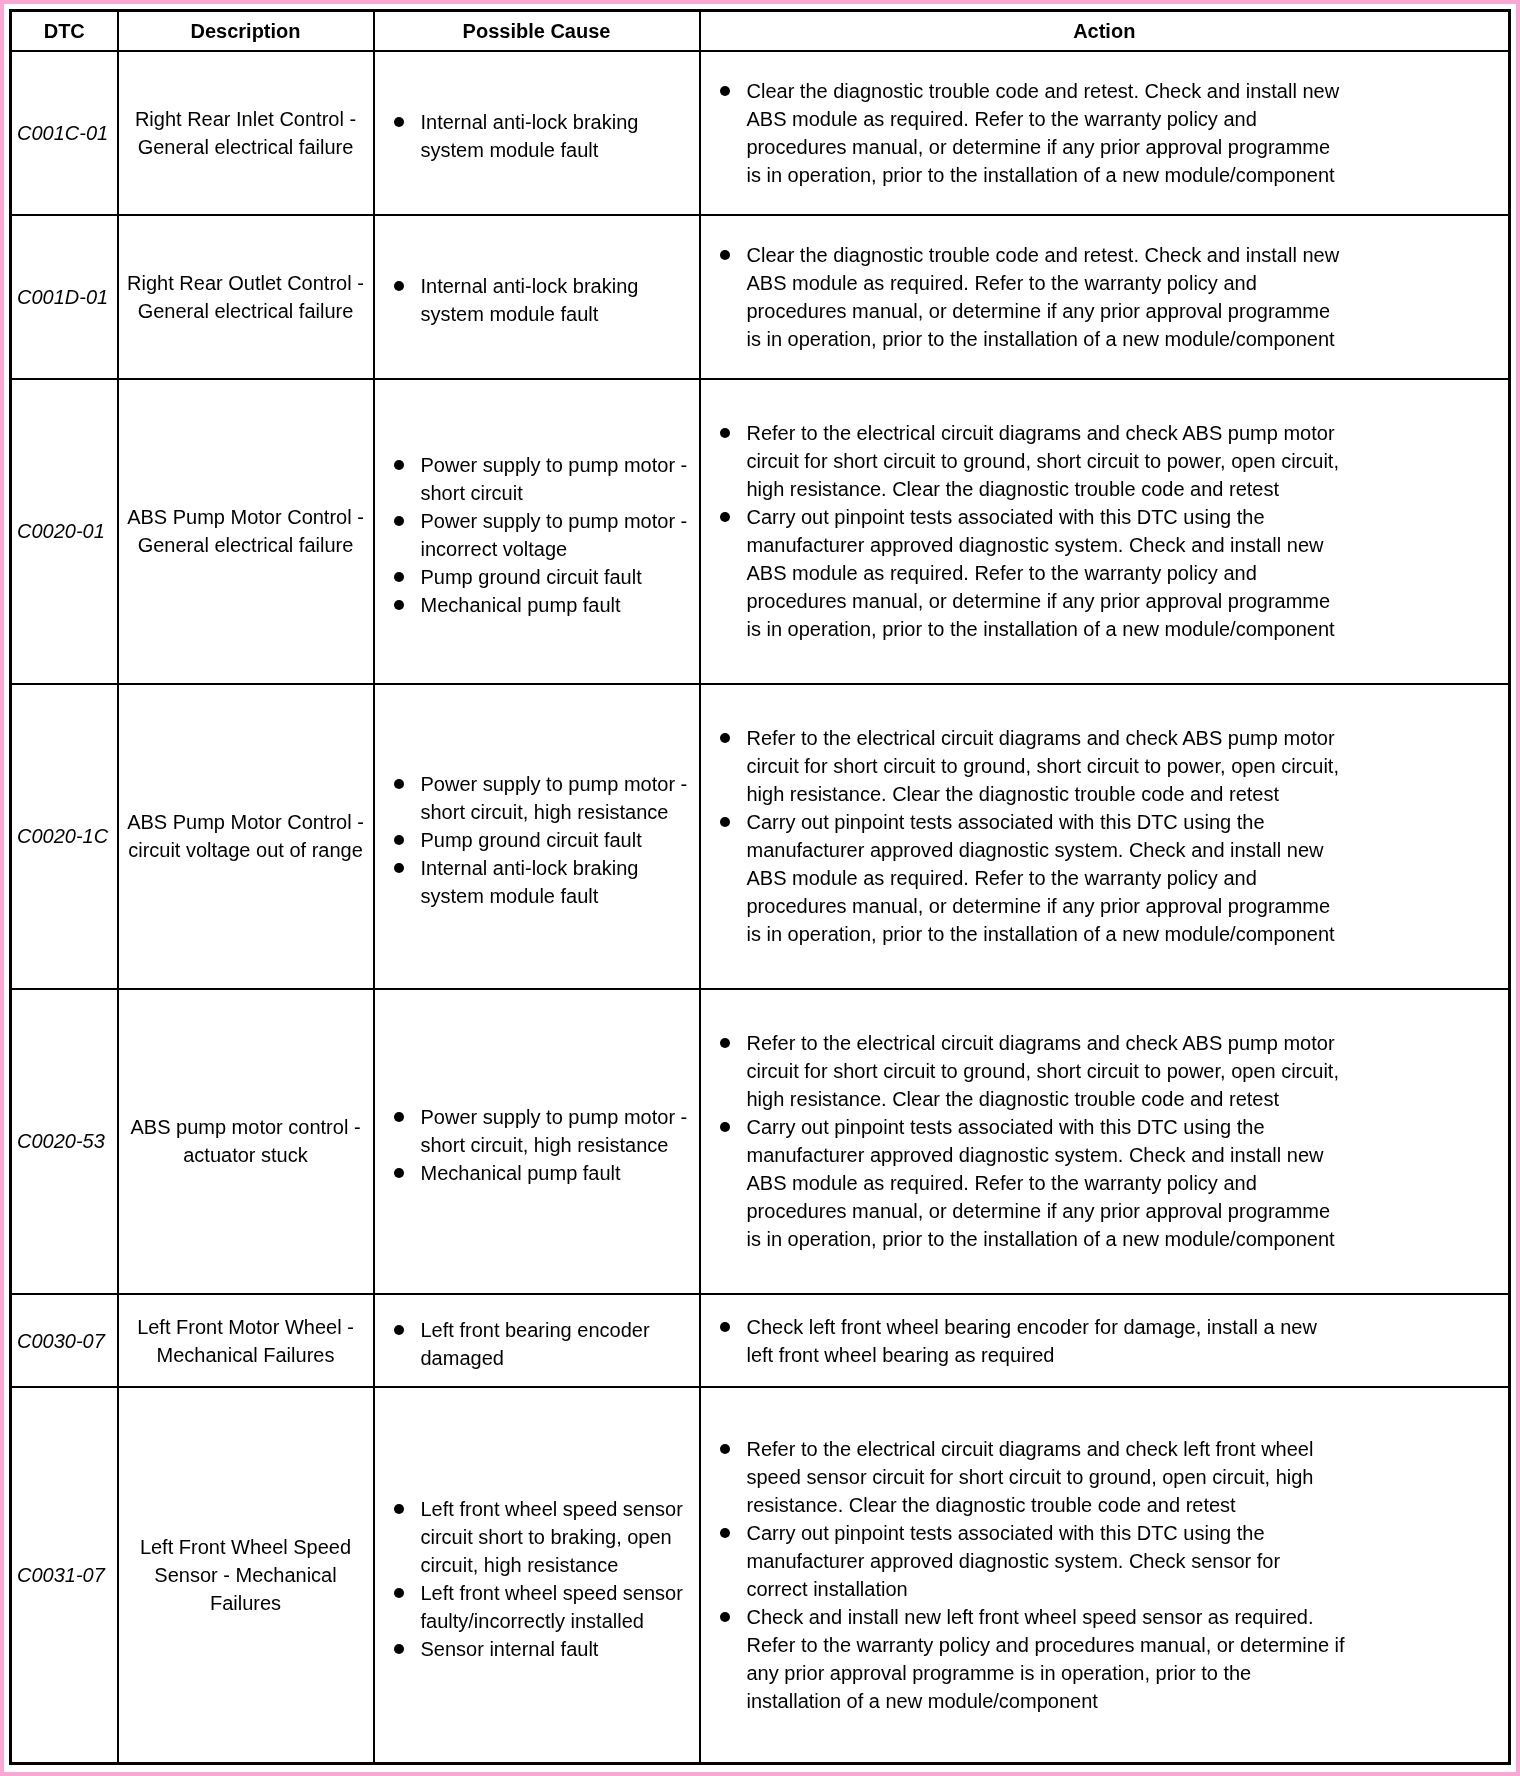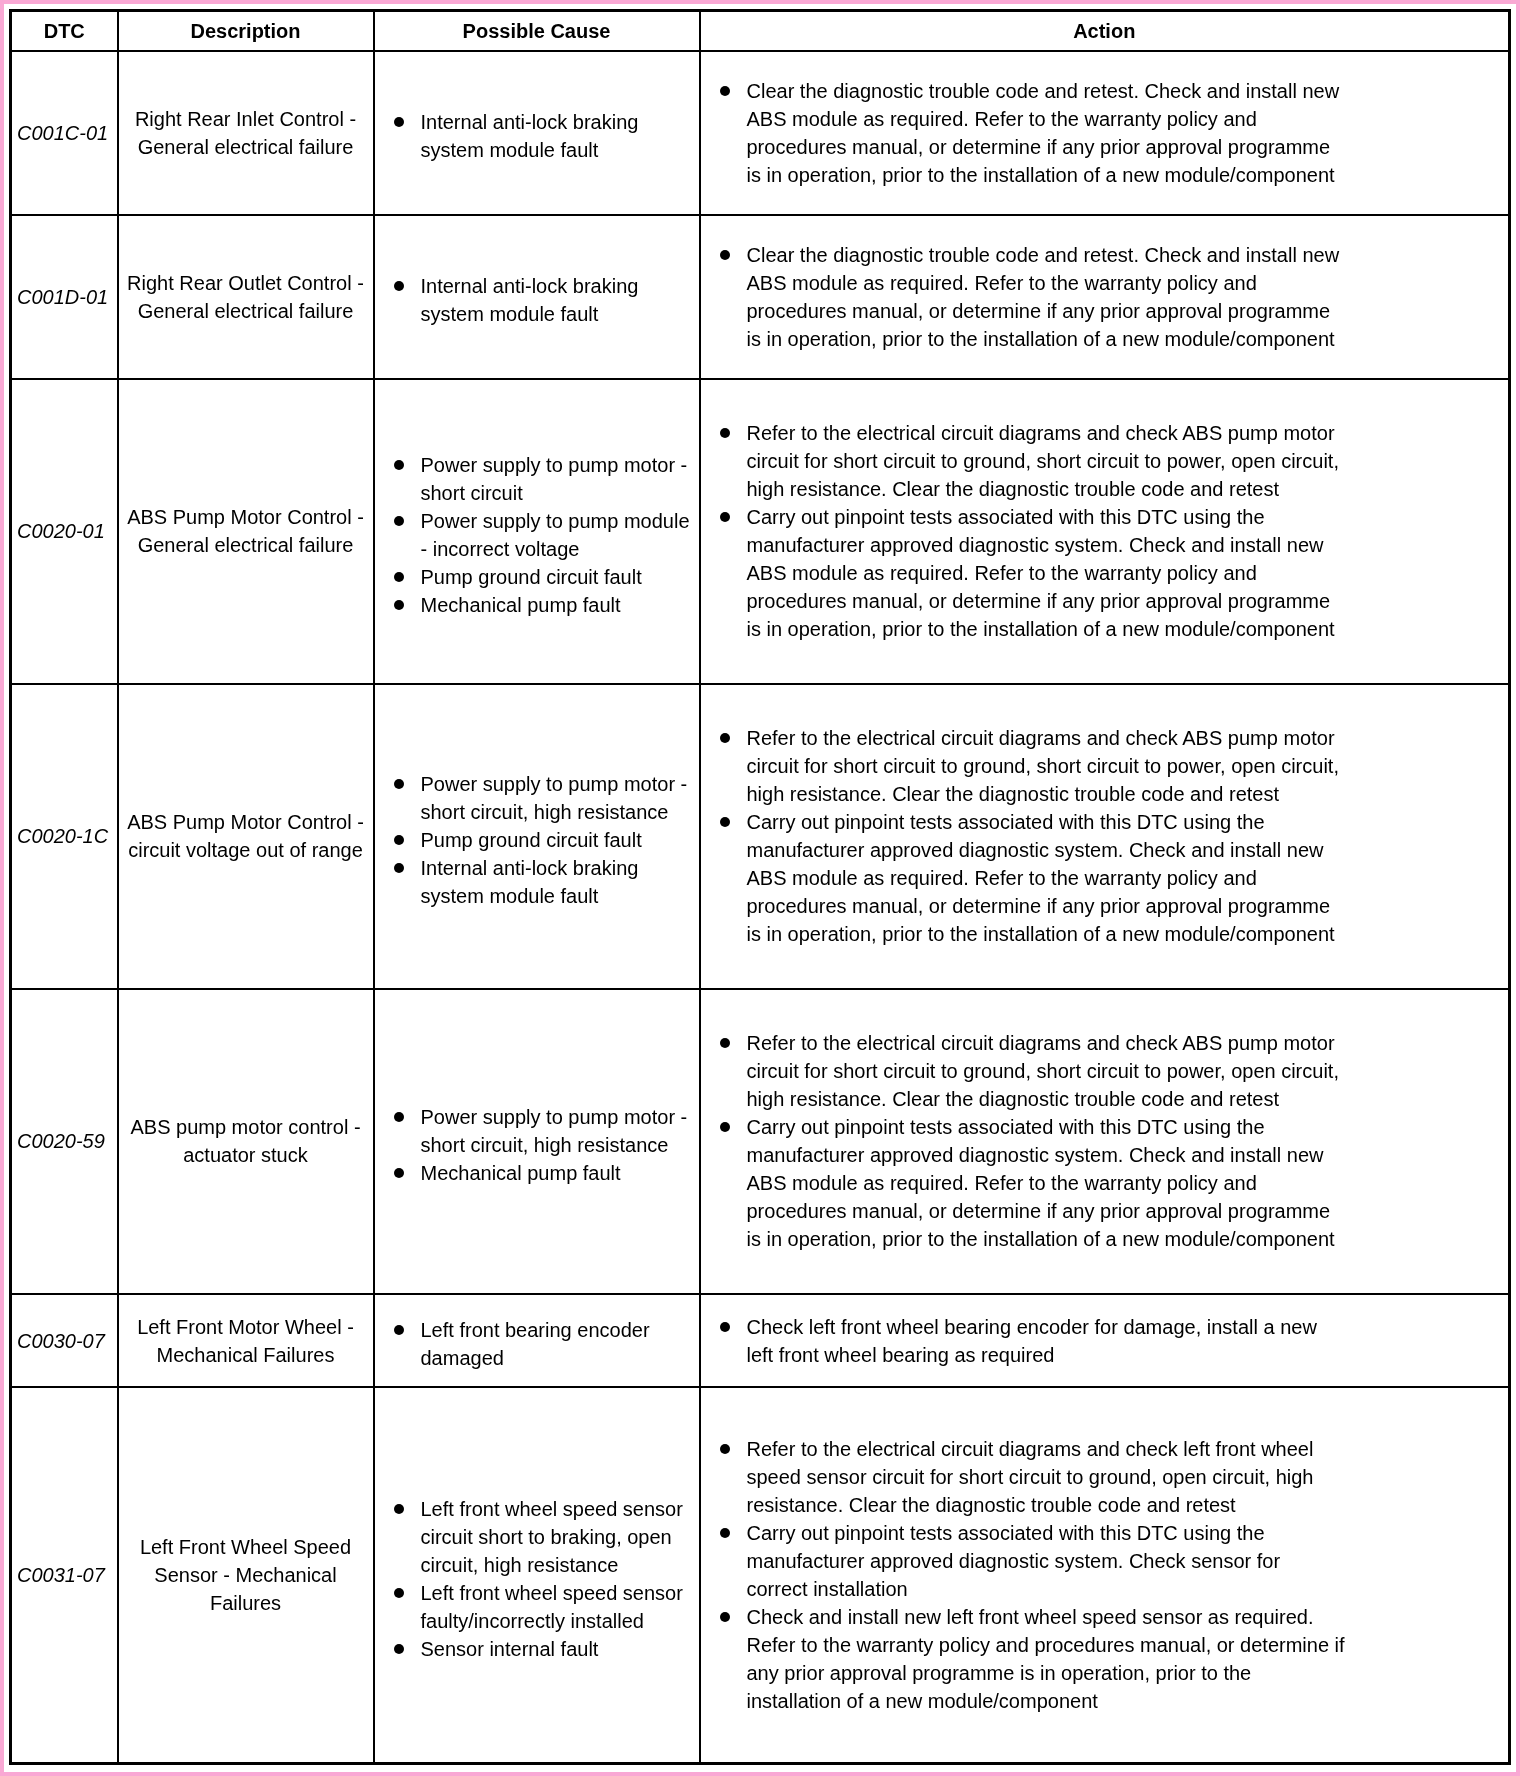--- a/index.html
+++ b/index.html
@@ -111,21 +111,21 @@
               <li>Clear the diagnostic trouble code and retest. Check and install new ABS module as required. Refer to the warranty policy and procedures manual, or determine if any prior approval programme is in operation, prior to the installation of a new module/component</li>
             </ul>
           </td>
         </tr>
         <tr>
           <td class="col-dtc">C0020-01</td>
           <td class="col-desc">ABS Pump Motor Control - General electrical failure</td>
           <td class="col-cause">
             <ul class="bullets">
               <li>Power supply to pump motor - short circuit</li>
-              <li>Power supply to pump module - incorrect voltage</li>
+              <li>Power supply to pump motor - incorrect voltage</li>
               <li>Pump ground circuit fault</li>
               <li>Mechanical pump fault</li>
             </ul>
           </td>
           <td class="col-action">
             <ul class="bullets">
               <li>Refer to the electrical circuit diagrams and check ABS pump motor circuit for short circuit to ground, short circuit to power, open circuit, high resistance. Clear the diagnostic trouble code and retest</li>
               <li>Carry out pinpoint tests associated with this DTC using the manufacturer approved diagnostic system. Check and install new ABS module as required. Refer to the warranty policy and procedures manual, or determine if any prior approval programme is in operation, prior to the installation of a new module/component</li>
             </ul>
           </td>
@@ -141,21 +141,21 @@
             </ul>
           </td>
           <td class="col-action">
             <ul class="bullets">
               <li>Refer to the electrical circuit diagrams and check ABS pump motor circuit for short circuit to ground, short circuit to power, open circuit, high resistance. Clear the diagnostic trouble code and retest</li>
               <li>Carry out pinpoint tests associated with this DTC using the manufacturer approved diagnostic system. Check and install new ABS module as required. Refer to the warranty policy and procedures manual, or determine if any prior approval programme is in operation, prior to the installation of a new module/component</li>
             </ul>
           </td>
         </tr>
         <tr>
-          <td class="col-dtc">C0020-59</td>
+          <td class="col-dtc">C0020-53</td>
           <td class="col-desc">ABS pump motor control - actuator stuck</td>
           <td class="col-cause">
             <ul class="bullets">
               <li>Power supply to pump motor - short circuit, high resistance</li>
               <li>Mechanical pump fault</li>
             </ul>
           </td>
           <td class="col-action">
             <ul class="bullets">
               <li>Refer to the electrical circuit diagrams and check ABS pump motor circuit for short circuit to ground, short circuit to power, open circuit, high resistance. Clear the diagnostic trouble code and retest</li>

